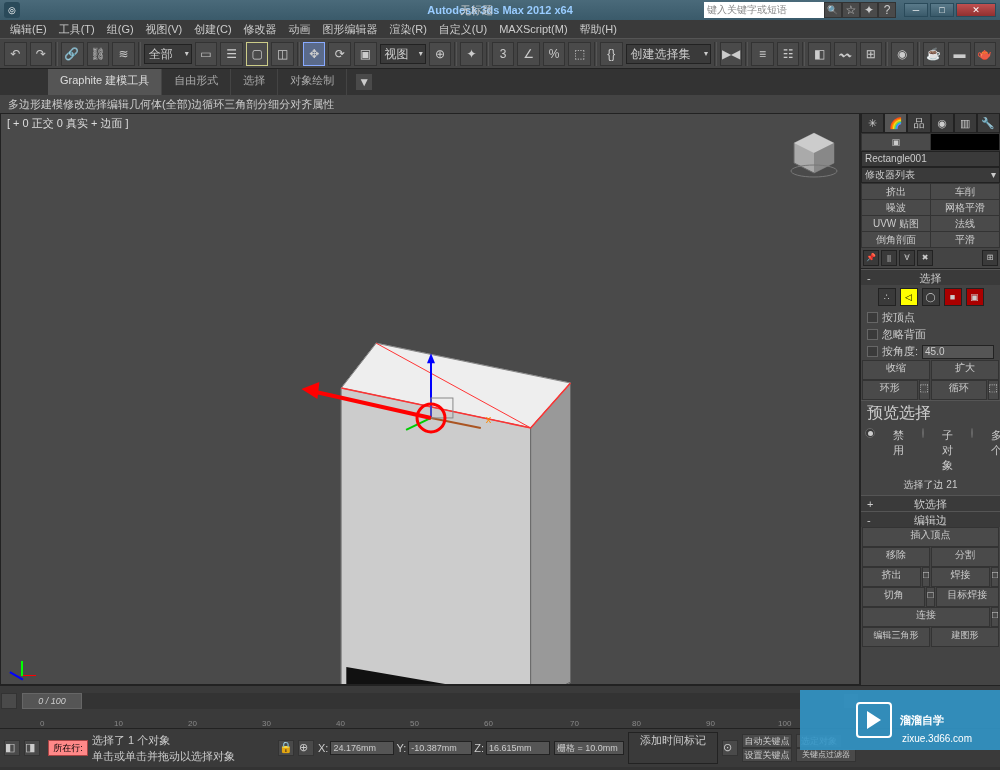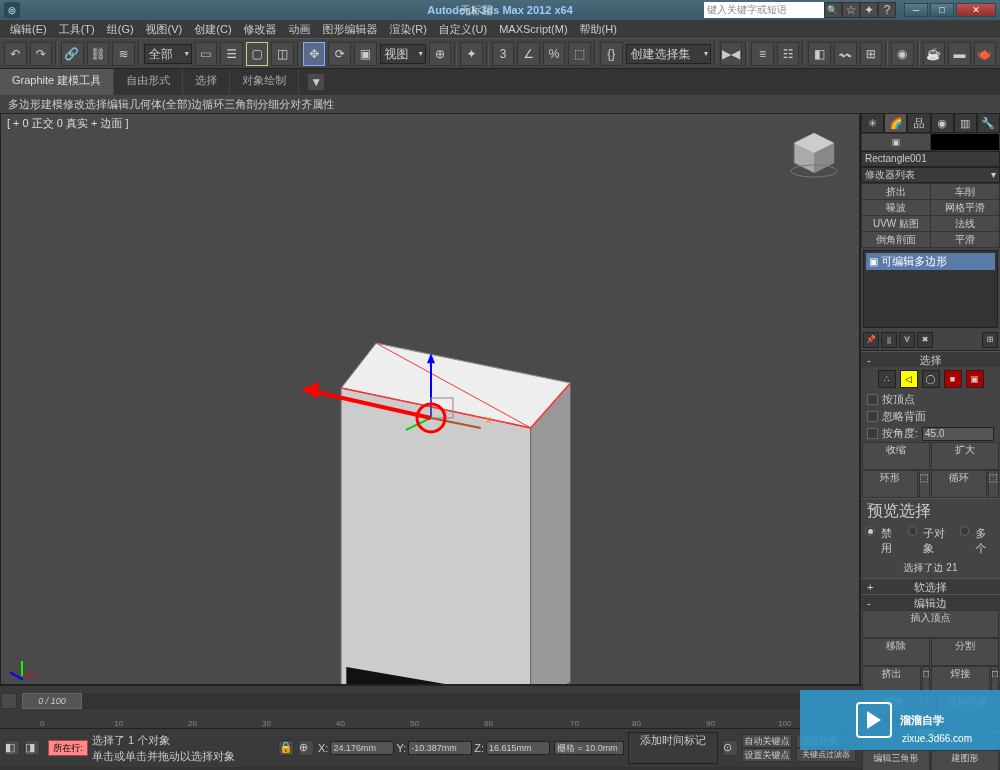--- a/index.html
+++ b/index.html
@@ -14,21 +14,21 @@
 .titlebar .win-btn.close { background: linear-gradient(#c05050, #903030); width:40px;}
 .menubar { height: 18px; background: #3a3a3a; display: flex; align-items: center; padding: 0 4px; gap: 0; }
 .menubar span { padding: 0 6px; font-size: 11px; color: #ccc; }
 .toolbar { height: 31px; background: #444; border-top: 1px solid #555; border-bottom: 1px solid #222; display: flex; align-items: center; padding: 0 4px; gap: 3px; }
 .tbtn { width: 24px; height: 24px; background: #4a4a4a; border: 1px solid #333; display: flex; align-items: center; justify-content: center; font-size: 12px; color: #ccc; }
 .tbtn.active { background: #5a6a8a; border-color:#8af;}
 .tbtn.yellow-border { border-color:#cc8;}
 .sep { width: 3px; height: 24px; border-left: 1px solid #333; border-right: 1px solid #555; }
 .drop { height: 20px; background: #3a3a3a; border: 1px solid #222; padding: 0 14px 0 4px; font-size: 12px; line-height: 18px; color:#ccc; position:relative;}
 .drop::after { content:"▾"; position:absolute; right:2px; font-size:8px;}
-.ribbon { height: 26px; background: #333; display: flex; }
+.ribbon { height: 26px; background: #333; display: flex; margin-left: 48px; }
 .ribbon-tab { padding: 4px 12px; font-size: 11px; color: #aaa; border-right:1px solid #444;}
 .ribbon-tab.active { background: #555; color: #ddd; }
 .polybar { height: 18px; background: #444; display: flex; align-items: center; padding: 0 8px; font-size: 11px; }
 .polybar span {color:#ccc;}
 .main { display: flex; height: 572px; }
 .viewport { flex: 1; background: #4a4a4a; position: relative; border: 1px solid #222; }
 .vp-label { position: absolute; top: 2px; left: 6px; font-size: 11px; color: #ddd; }
 .viewcube { position: absolute; top: 14px; right: 20px; width: 50px; height: 50px; }
 .axis-tripod { position:absolute; bottom:8px; left:8px; width:30px; height:30px;}
 .axis-tripod .x{position:absolute;bottom:0;left:12px;width:15px;height:1.5px;background:#f00;}
@@ -54,22 +54,22 @@
 .rollout-title::before { content:"-"; position:absolute; left:6px;}
 .rollout-title.plus::before { content:"+";}
 .selection-icons { display: flex; justify-content: center; gap: 4px; padding: 3px; }
 .sel-icon { width: 18px; height: 18px; border: 1px solid #222; background: #3a3a3a; font-size:9px; text-align:center; line-height:16px;}
 .sel-icon.yellow { background: #ff0; color:#000;}
 .sel-icon.red { background:#a00;}
 .chk-row { display: flex; align-items: center; padding: 1px 6px; font-size: 10px; gap: 4px; }
 .chk { width: 11px; height: 11px; background: #3a3a3a; border: 1px solid #666; }
 .spinner { height: 14px; background: #555; border: 1px solid #222; padding: 0 2px; font-size: 10px; line-height:12px; flex:1;}
 .btn-row { display: flex; gap: 1px; padding: 0 1px; }
-.pbtn { flex: 1; height: 28px; background: #4a4a4a; border: 1px solid #333; text-align: center; font-size: 10px; line-height: 14px; }
-.radio-row { display:flex; padding: 2px 4px; gap:6px; font-size:10px;}
+.pbtn { flex: 1; height: 20px; background: #4a4a4a; border: 1px solid #333; text-align: center; font-size: 10px; line-height: 14px; }
+.radio-row { display:flex; padding: 2px 4px; gap:18px; font-size:10px;}
 .radio { width:10px; height:10px; border-radius:50%; background:#3a3a3a; border:1px solid #666;}
 .radio.on::after { content:""; display:block; width:5px; height:5px; background:#ccc; border-radius:50%; margin:1.5px;}
 .sel-status { text-align: center; font-size: 10px; padding: 3px 0; }
 .timeslider { height: 30px; background: #3a3a3a; display: flex; align-items: center; border-top:1px solid #222;}
 .slider-track { flex: 1; height: 16px; background: #333; position: relative; margin:0 4px;font-style:italic;}
 .slider-thumb { position: absolute; left: 0; width: 60px; height: 16px; background: #555; border: 1px solid #666; text-align: center; font-size: 9px; line-height: 14px; }
 .slider-btn { width:16px; height:16px; background:#4a4a4a; border:1px solid #333; margin:0 1px;}
 .tick-ruler { height: 14px; background: #3a3a3a; position:relative; border-bottom:1px solid #222;}
 .tick-label { position:absolute; bottom:0; font-size:8px; color:#888;}
 .statusbar { height: 38px; background: #3a3a3a; display: flex; align-items: center; padding: 0 4px; gap: 4px; font-size:10px;}
@@ -248,23 +248,20 @@
     <div class="mod-btns">
       <div class="mod-btn">挤出</div>
       <div class="mod-btn">车削</div>
       <div class="mod-btn">噪波</div>
       <div class="mod-btn">网格平滑</div>
       <div class="mod-btn">UVW 贴图</div>
       <div class="mod-btn">法线</div>
       <div class="mod-btn">倒角剖面</div>
       <div class="mod-btn">平滑</div>
     </div>
-    <div class="mod-stack">
-      <div class="mod-item">▣ <span>可编辑多边形</span></div>
-    </div>
     <div class="mod-icons">
       <div class="ic">📌</div>
       <div class="ic">||</div>
       <div class="ic">∀</div>
       <div class="ic">✖</div>
       <div class="ic" style="margin-left:auto;">⊞</div>
     </div>
 
     <div class="rollout-title">选择</div>
     <div class="selection-icons">

